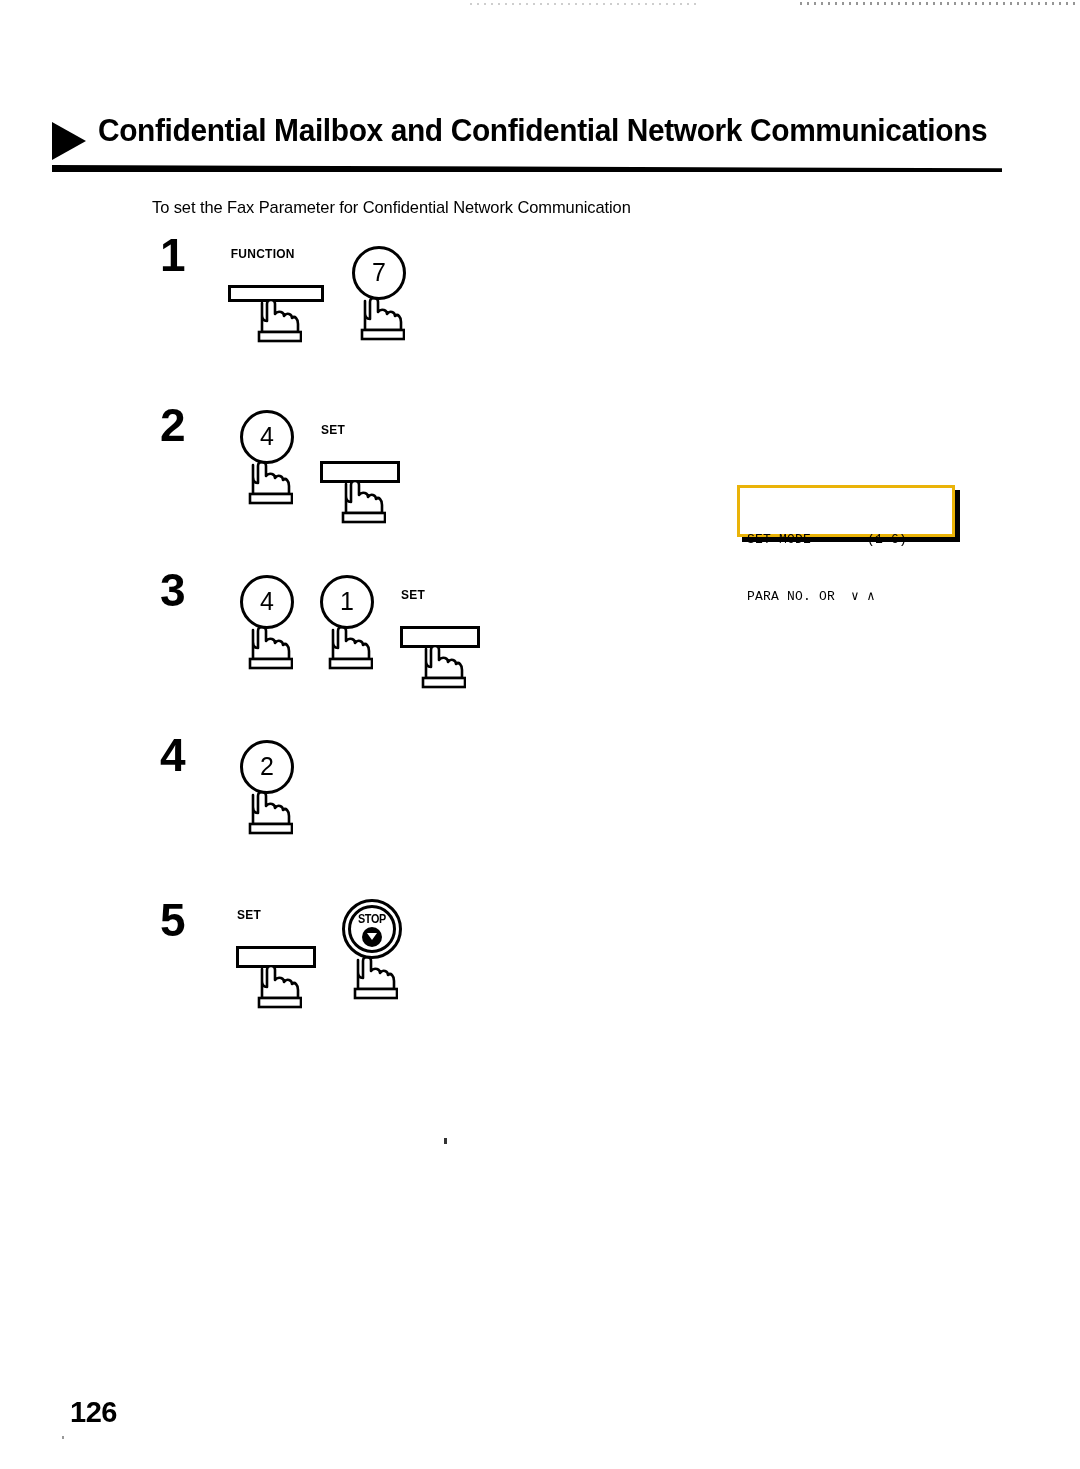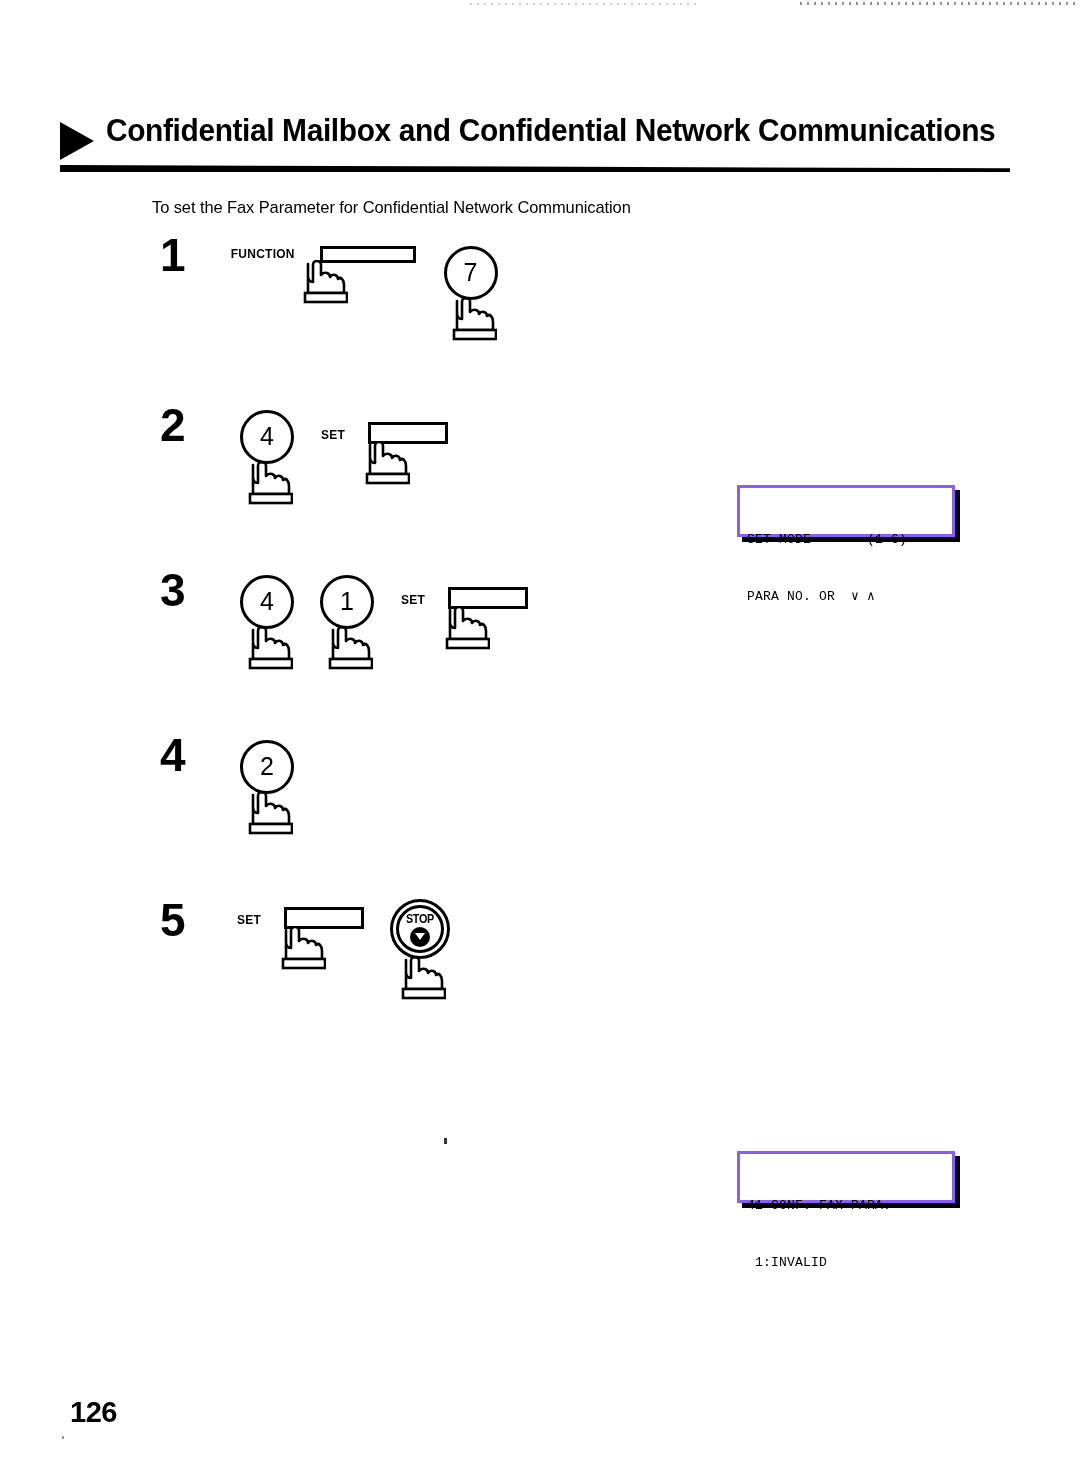--- a/index.html
+++ b/index.html
@@ -30,21 +30,20 @@
     background: #333;
   }
 
   
   .heading-block {
     position: absolute;
     left: 52px;
     top: 118px;
     width: 950px;
     height: 72px;
-    margin-left: 8px;
   }
   .heading-arrow {
     position: absolute;
     left: 0;
     top: 4px;
     width: 0;
     height: 0;
     border-top: 19px solid transparent;
     border-bottom: 19px solid transparent;
     border-left: 34px solid #000;
@@ -131,22 +130,22 @@
   }
   .key-round .digit {
     line-height: 1;
     position: relative;
     top: -1px;
   }
 
   
   .key-rect-wrap {
     display: flex;
-    flex-direction: row;
-    align-items: flex-end;
+    flex-direction: column;
+    align-items: flex-start;
     gap: 22px;
   }
   .key-caption {
     font-size: 13px;
     font-weight: bold;
     letter-spacing: 0.3px;
     margin-bottom: 2px;
     transform: scaleX(0.92);
   }
   .key-rect {
@@ -220,21 +219,21 @@
   .hand {
     display: block;
     margin-top: -3px;
   }
 
   
   .lcd {
     position: absolute;
     width: 218px;
     height: 52px;
-    border: 3px solid #8b5cf6;
+    border: 3px solid #eab308;
     background: #fff;
     box-sizing: border-box;
     box-shadow: 5px 5px 0 0 #000;
     padding: 4px 0 0 7px;
     font-family: "Liberation Mono", "DejaVu Sans Mono", monospace;
     font-size: 13px;
     line-height: 19px;
     letter-spacing: 0.2px;
     white-space: pre;
   }
@@ -378,24 +377,20 @@
       </div>
       <svg class="hand" width="52" height="46" viewBox="0 0 52 46">
         <path d="M12 4 L12 16 Q12 22 17 22 L17 5 Q17 1 21 1 Q25 1 25 5 L25 15
                  Q27 12 31 13 Q34 14 34 17 Q36 14 39 15 Q42 16 42 19
                  Q44 17 46 19 Q48 21 48 25 L48 33 L12 33 Z" fill="#fff" stroke="#000" stroke-width="2.6" stroke-linejoin="round"></path>
         <rect x="9" y="33" width="42" height="9" fill="#fff" stroke="#000" stroke-width="2.6"></rect>
       </svg>
     </div>
 
   </div>
-  <div class="lcd" style="left:737px; top:584px;">
-    <span class="lcd-line">41 CONF. FAX PARA.</span>
-    <span class="lcd-line"> 1:INVALID</span>
-  </div>
 </div>
 
 <div class="step" style="top:732px;">
   <div class="step-number">4</div>
   <div class="keys" style="left:240px; top:8px;">
 
     <div class="key-unit">
       <div class="key-round">
         <span class="digit">2</span>
       </div>

